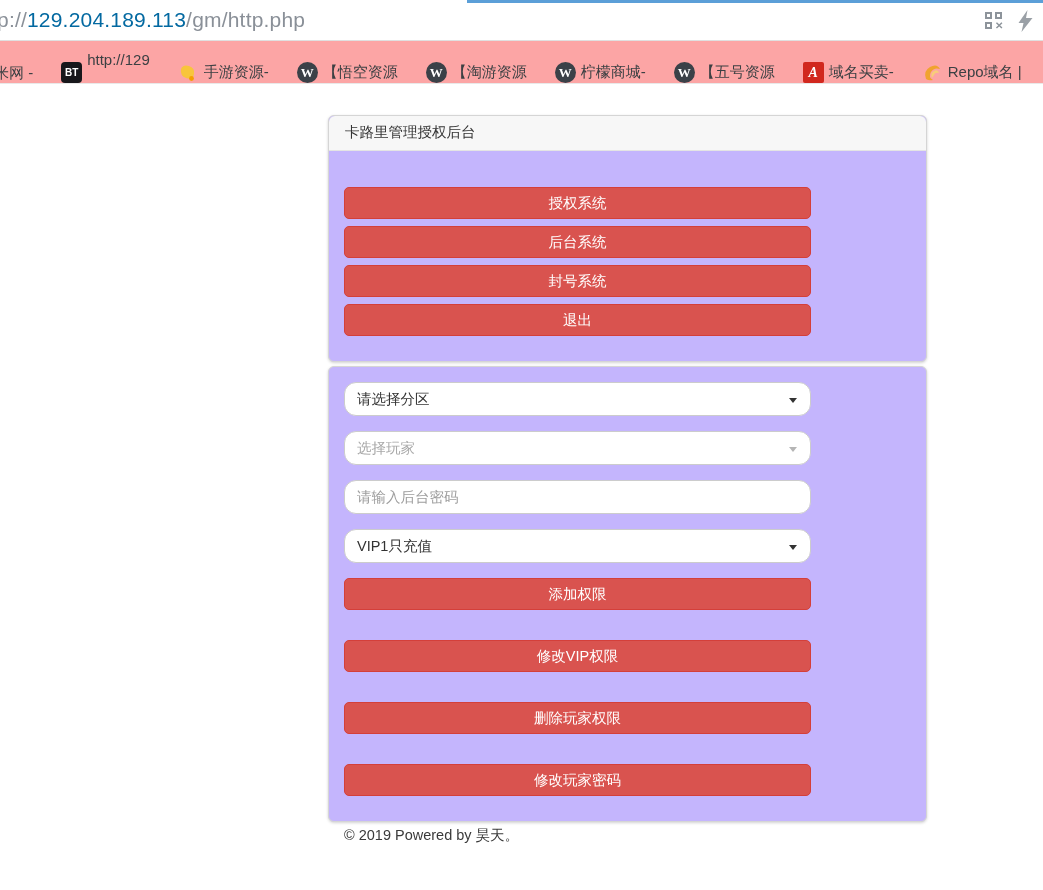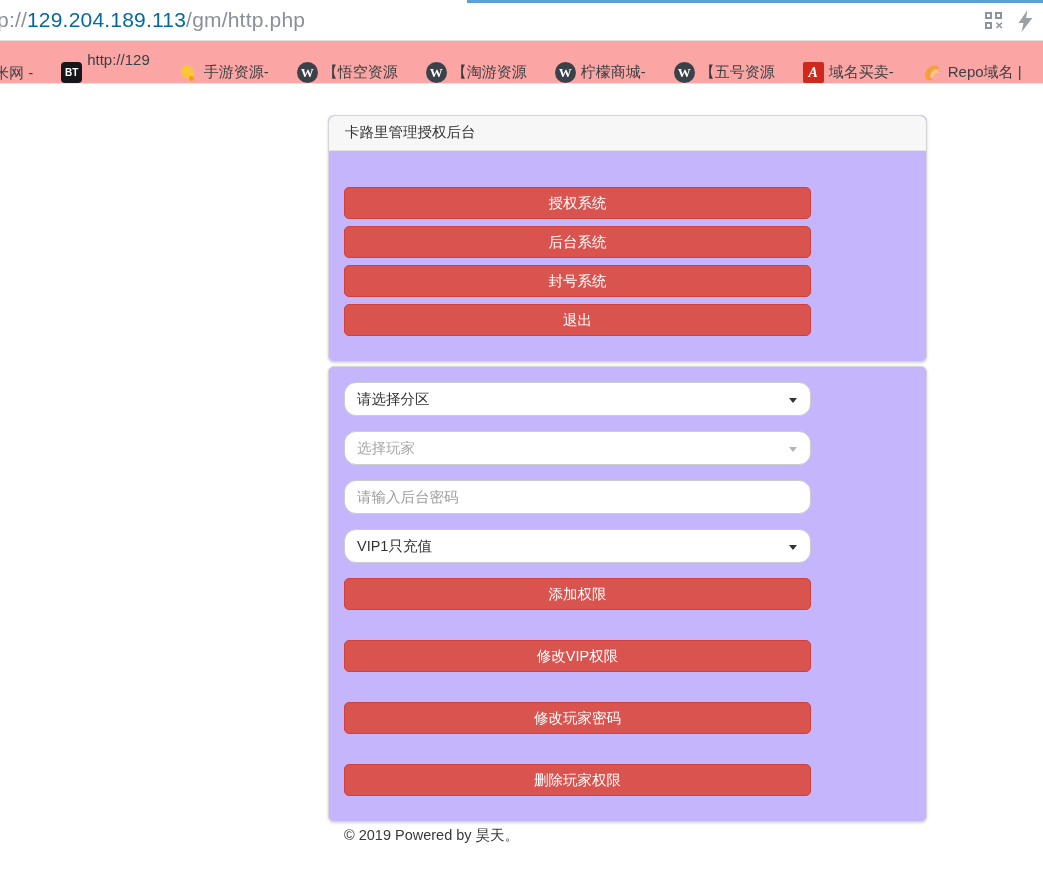--- a/index.html
+++ b/index.html
@@ -241,18 +241,18 @@
       <input type="text" placeholder="请输入后台密码" style="">
     </div>
 
     <div class="field">
       <span>VIP1只充值</span>
       <span class="caret"></span>
     </div>
 
     <button class="btn-red">添加权限</button>
     <button class="btn-red">修改VIP权限</button>
+    <button class="btn-red">删除玩家权限</button>
     <button class="btn-red">修改玩家密码</button>
-    <button class="btn-red">删除玩家权限</button>
   </div>
 
   <div class="panel-footer">© 2019 Powered by 昊天。</div>
 </div>
 
 </body></html>

